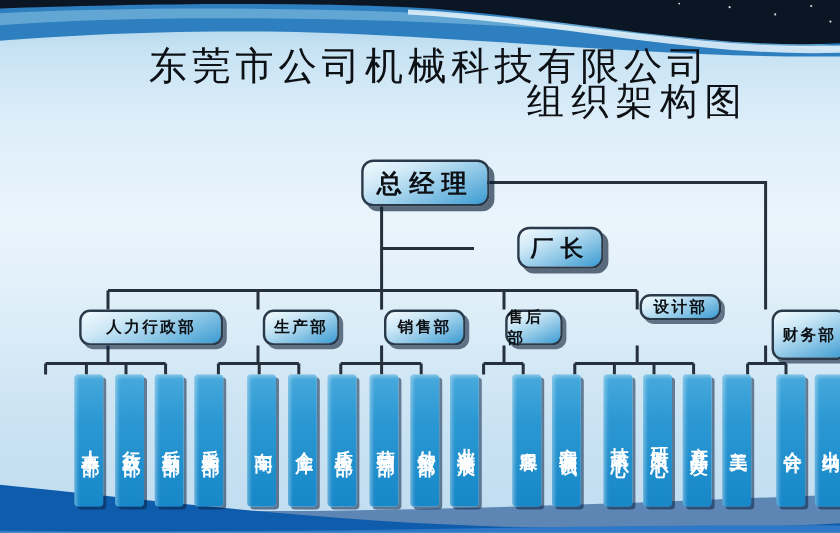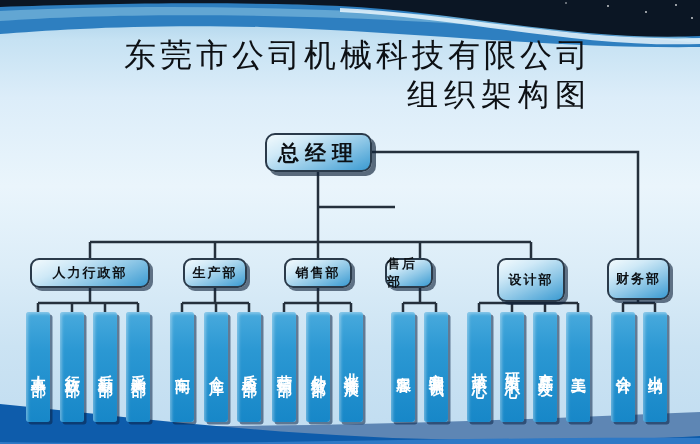--- a/index.html
+++ b/index.html
@@ -38,28 +38,29 @@
   .p-strip{fill:var(--bottom-strip);}
   .star{fill:#ffffff;opacity:.85;}
   #connectors{top:0;width:700px;height:444px;}
   #connectors path{stroke:var(--line-color);stroke-width:2.5;fill:none;}
 
   .title{
     position:absolute;left:0;width:592px;text-align:right;margin:0;
     color:var(--title-color);font-weight:400;
   }
   .title-1{top:34px;font-size:32px;letter-spacing:4px;}
-  .title-2{top:74px;font-size:31px;letter-spacing:6px;}
+  .title-2{top:64px;font-size:31px;letter-spacing:6px;padding-left:32px;}
 
   .node{
     position:absolute;box-sizing:border-box;
     display:flex;align-items:center;justify-content:center;
     color:#0c1014;font-weight:900;
     background:linear-gradient(155deg,var(--box-light) 0%,#cfe9f7 28%,var(--box-mid) 62%,var(--box-dark) 100%);
     border:2px solid var(--box-border);
+    margin-left:36px;
   }
   .mgr{border-radius:10px;box-shadow:4px 4px 0 rgba(13,32,56,.65);font-size:21px;letter-spacing:6px;}
   .dept{border-radius:9px;box-shadow:3px 3px 0 rgba(13,32,56,.6);font-size:13px;letter-spacing:2px;}
   .sub{
     width:24px;height:110px;border:none;border-radius:3px;
     background:linear-gradient(180deg,var(--sub-top) 0%,#2b98d3 35%,var(--sub-bottom) 100%);
     box-shadow:2.5px 2.5px 0 rgba(10,35,70,.55),inset 2px 2px 3px rgba(255,255,255,.35);
     color:var(--sub-text);font-weight:700;font-size:15px;
     writing-mode:vertical-rl;text-orientation:upright;letter-spacing:3px;
   }
@@ -107,26 +108,27 @@
     <path d="M90,288 V303 M38,303 H138 M38,303 V312 M72,303 V312 M105,303 V312 M138,303 V312"></path>
     <path d="M215,288 V303 M182,303 H249 M182,303 V312 M216,303 V312 M249,303 V312"></path>
     <path d="M318,288 V303 M284,303 H351 M284,303 V312 M318,303 V312 M351,303 V312"></path>
     <path d="M420,288 V303 M403,303 H436 M403,303 V312 M436,303 V312"></path>
     <path d="M531,288 V303 M479,303 H578 M479,303 V312 M512,303 V312 M545,303 V312 M578,303 V312"></path>
     <path d="M638,288 V303 M623,303 H655 M623,303 V312 M655,303 V312"></path>
   </svg>
 
   <div class="node mgr" style="left:265px;top:133px;width:107px;height:39px">总经理</div>
 
+  <div class="node mgr" style="left:395px;top:189px;width:72px;height:35px;font-size:19px">厂长</div>
 
   <div class="node dept" style="left:30px;top:258px;width:120px;height:30px">人力行政部</div>
   <div class="node dept" style="left:284px;top:258px;width:68px;height:30px">销售部</div>
   <div class="node dept" style="left:183px;top:258px;width:64px;height:30px">生产部</div>
   <div class="node dept" style="left:385px;top:258px;width:48px;height:30px">售后部</div>
-  <div class="node dept" style="left:497px;top:258px;width:68px;height:44px">设计部</div>
+  <div class="node dept" style="left:497px;top:245px;width:68px;height:22px">设计部</div>
   <div class="node dept" style="left:607px;top:258px;width:63px;height:42px">财务部</div>
 
   <div class="node sub" style="left:26px;top:312px">人事部</div>
   <div class="node sub" style="left:60px;top:312px">行政部</div>
   <div class="node sub" style="left:93px;top:312px">后勤部</div>
   <div class="node sub" style="left:126px;top:312px">采购部</div>
 
   <div class="node sub" style="left:170px;top:312px">车间</div>
   <div class="node sub" style="left:204px;top:312px">仓库</div>
   <div class="node sub" style="left:237px;top:312px">质检部</div>

